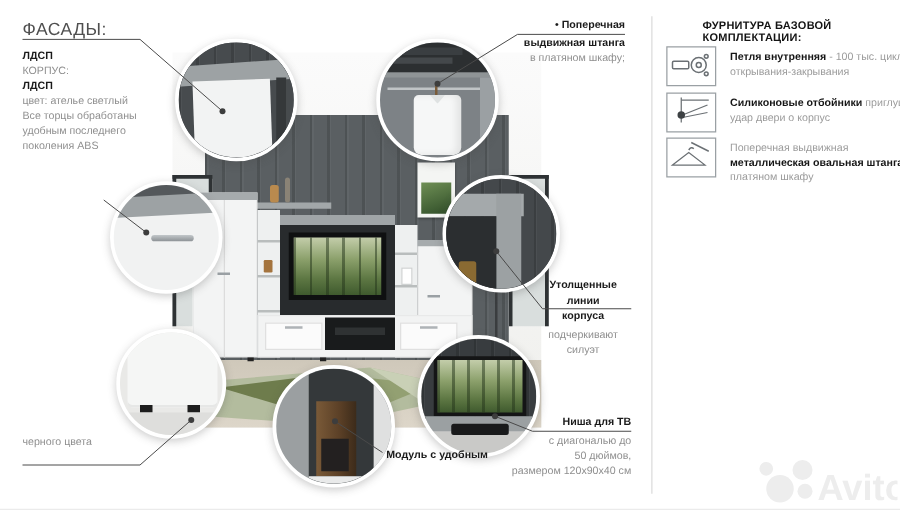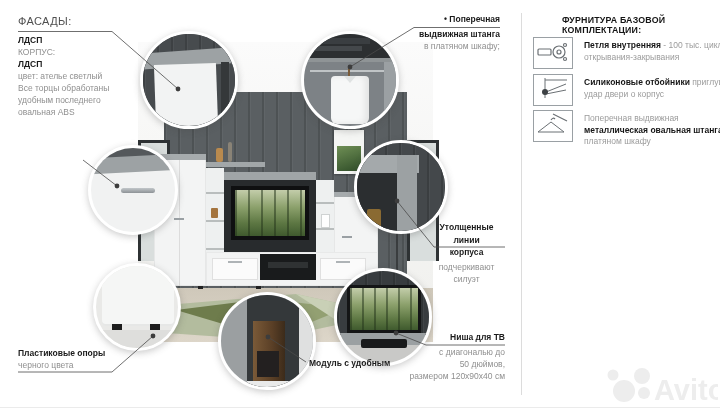--- a/index.html
+++ b/index.html
@@ -1,21 +1,21 @@
 <!DOCTYPE html>
 <html><head>
 <meta charset="utf-8">
 <style>
   html,body{margin:0;padding:0;background:#fff;}
   .stage{position:relative;width:720px;height:416px;background:#ffffff;overflow:hidden;
          font-family:"Liberation Sans",sans-serif;}
   .abs{position:absolute;}
   .txt{font-size:8.5px;line-height:12px;color:#8f8f8f;}
   .txt .b, .b{color:#1a1a1a;font-weight:bold;}
-  .blocktitle{font-size:11px;color:#4f4f4f;letter-spacing:.4px;}
+  .blocktitle{font-size:14px;color:#4f4f4f;letter-spacing:.4px;}
   .right{text-align:right;}
   .center{text-align:center;}
   
   .photo{left:138px;top:42px;width:295px;height:300px;background:linear-gradient(#fbfbfb,#efefec);z-index:1;}
   .planks{background-image:repeating-linear-gradient(90deg,rgba(0,0,0,.14) 0 2px,rgba(255,255,255,.04) 2px 3px,transparent 3px 14px);}
   
   .callout{position:absolute;border-radius:50%;border:3px solid #fff;overflow:hidden;
            box-shadow:0 2px 7px rgba(70,70,70,.28);z-index:2;background:#e8e8e8;}
   .callout>div{position:absolute;}
   
@@ -206,27 +206,26 @@
 
   <div class="anno" style="left:18px;top:15px;width:115px;">
     <div class="blocktitle">ФАСАДЫ:</div>
     <div class="txt" style="margin-top:7px;">
       <div class="b">ЛДСП</div>
       <div>КОРПУС:</div>
       <div class="b">ЛДСП</div>
       <div>цвет: ателье светлый</div>
       <div>Все торцы обработаны</div>
       <div>удобным последнего</div>
-      <div>овальная ABS</div>
+      <div>поколения ABS</div>
     </div>
   </div>
 
 
   <div class="anno txt" style="left:18px;top:347px;width:110px;">
-    <div class="b">Пластиковые опоры</div>
     <div>черного цвета</div>
   </div>
 
   <div class="anno txt right" style="left:385px;top:13px;width:115px;">
     <div class="b">• Поперечная</div>
     <div class="b" style="margin-top:3px;">выдвижная штанга</div>
     <div>в платяном шкафу;</div>
   </div>
 
   <div class="anno txt center" style="left:424px;top:221px;width:85px;line-height:12.5px;">

